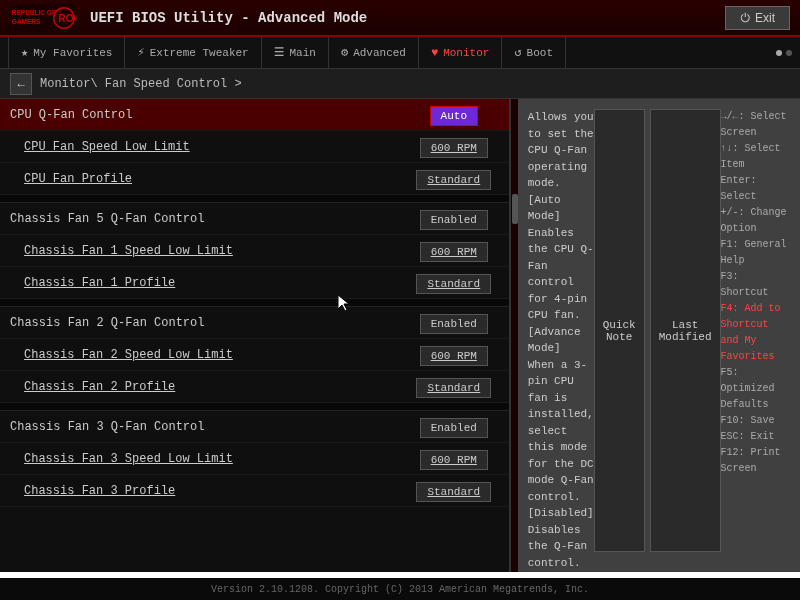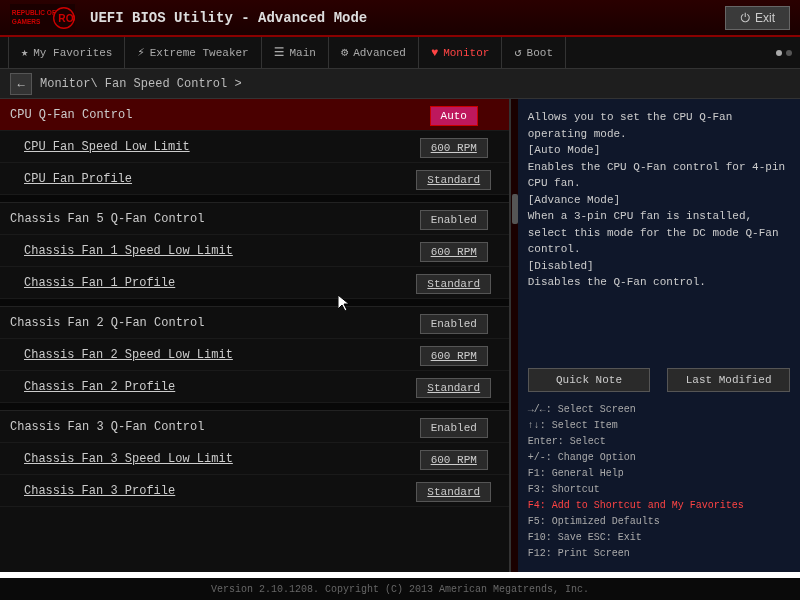--- a/index.html
+++ b/index.html
@@ -110,20 +110,21 @@
     }
     .breadcrumb-text {
       font-size: 12px;
       color: #bbb;
     }
 
     
     .main-content {
       display: flex;
       height: calc(600px - 37px - 32px - 30px - 28px);
+      justify-content: flex-end;
     }
 
     
     .left-panel {
       width: 515px;
       overflow-y: auto;
       border-right: 1px solid #333;
       background: #0f0f0f;
     }
     .left-panel::-webkit-scrollbar { width: 8px; }
@@ -156,21 +157,21 @@
       border: 1px solid #555;
       color: #ccc;
       padding: 3px 10px;
       font-size: 11px;
       min-width: 80px;
       text-align: center;
       cursor: pointer;
       font-family: 'Courier New', monospace;
     }
     .value-btn.auto {
-      background: #be185d;
+      background: #6d28d9;
       border-color: #cc0000;
       color: #fff;
     }
     .value-btn.enabled {
       background: #2a2a2a;
       border-color: #555;
     }
     .value-btn.rpm {
       background: #2a2a2a;
       border-color: #555;
@@ -179,35 +180,35 @@
       height: 8px;
       background: #080808;
       border-bottom: 1px solid #222;
     }
 
     
     .right-panel {
       width: 285px;
       padding: 10px;
       display: flex;
-      flex-direction: column;
-      background: #0f172a;
+      flex-direction: row;
+      background: #404040;
       font-size: 11px;
       color: #bbb;
     }
     .description-box {
       flex: 1;
       font-size: 11px;
       line-height: 1.5;
       color: #ccc;
       margin-bottom: 8px;
     }
     .quick-note-area {
       display: flex;
-      gap: 17px;
+      gap: 5px;
       margin-bottom: 10px;
     }
     .quick-btn {
       flex: 1;
       background: #2a2a2a;
       border: 1px solid #555;
       color: #ccc;
       padding: 5px 8px;
       font-size: 11px;
       cursor: pointer;

